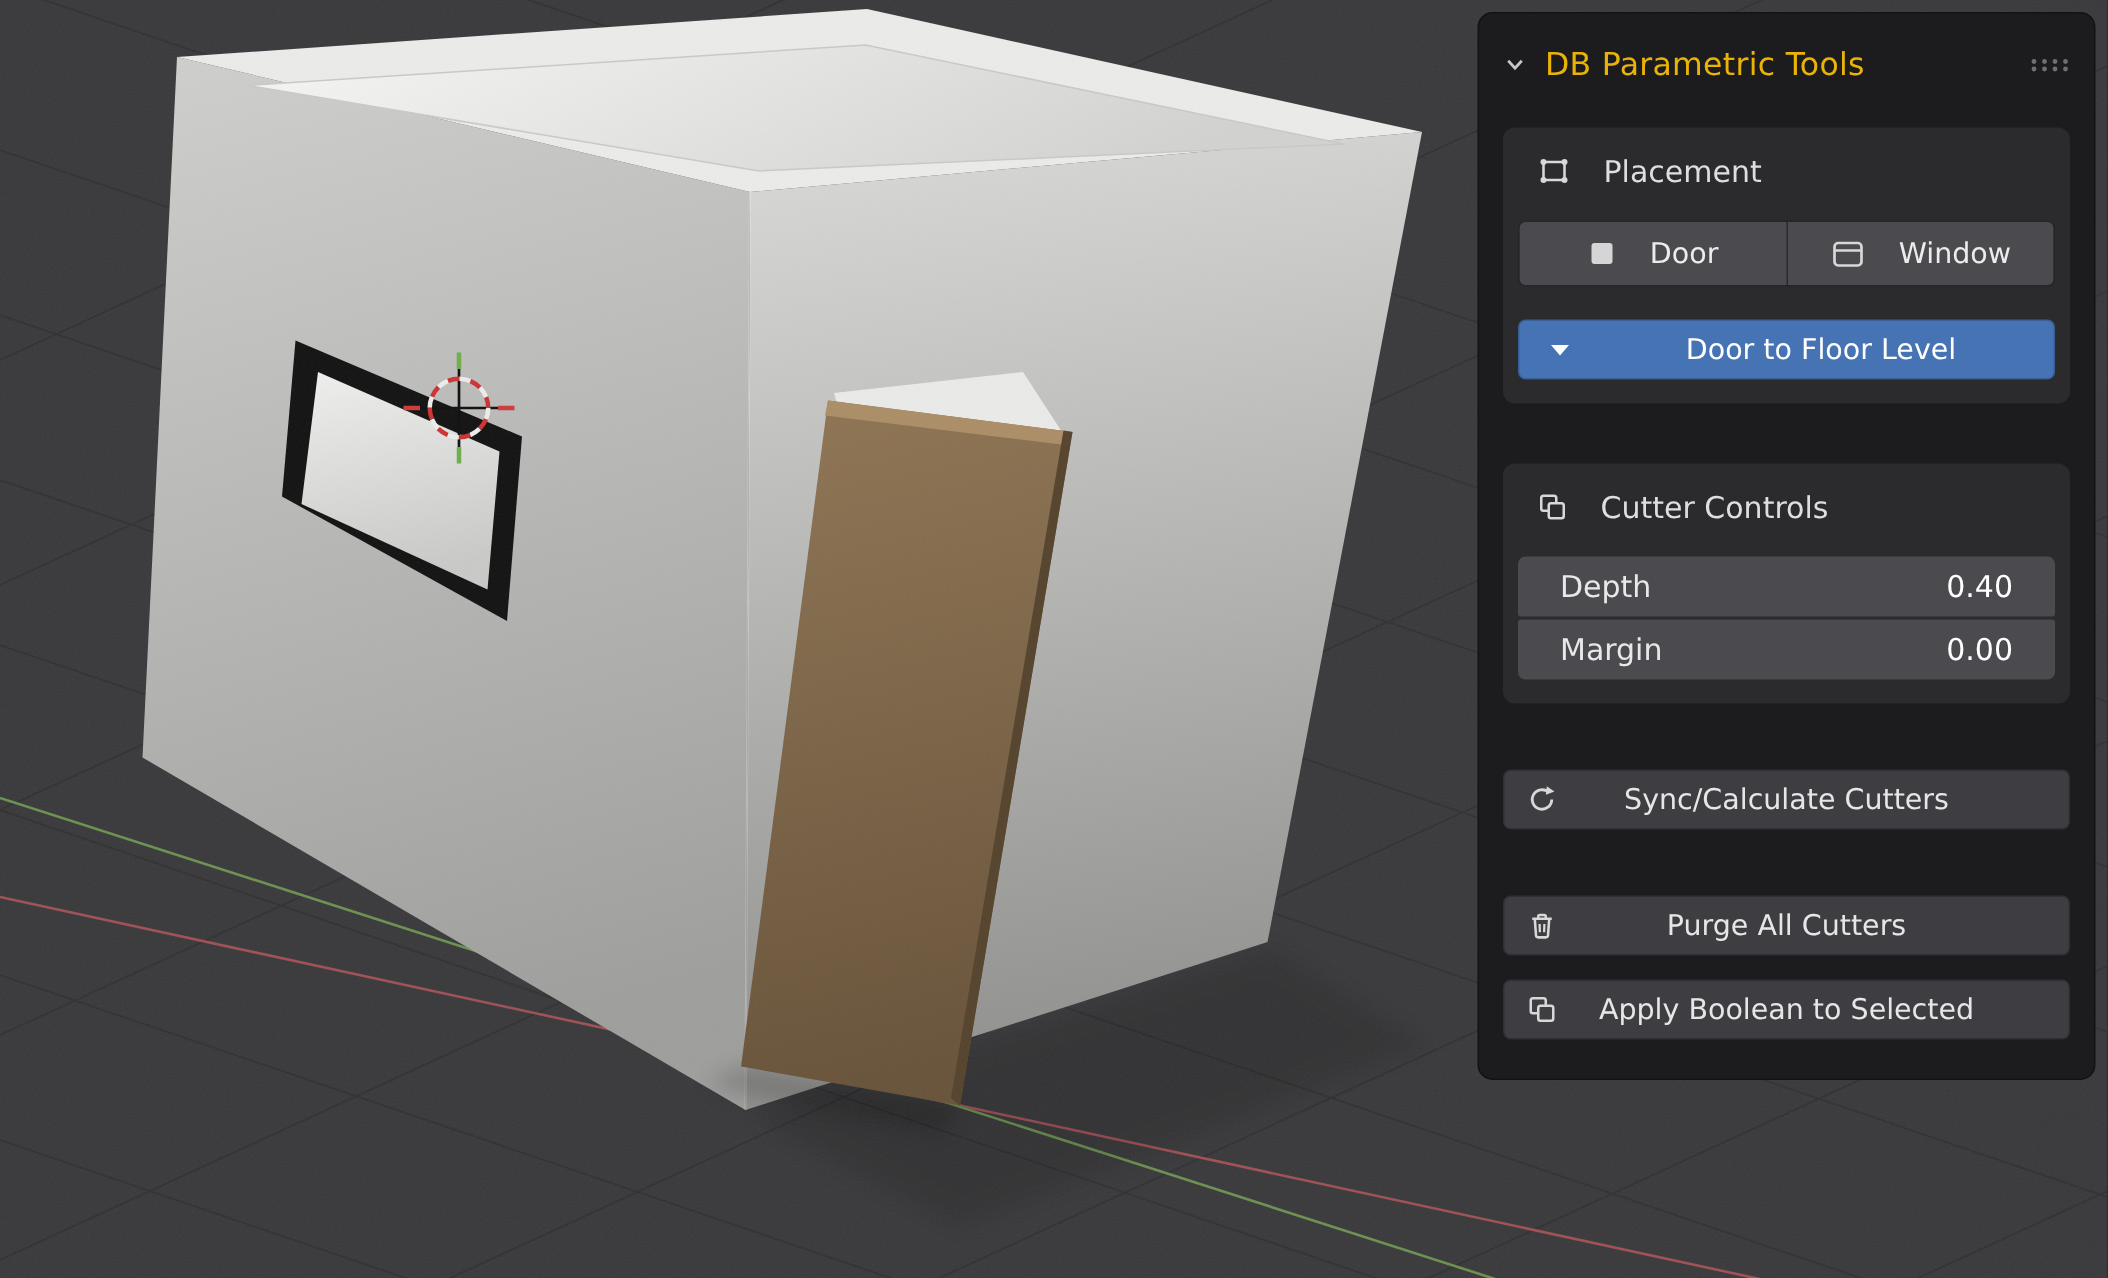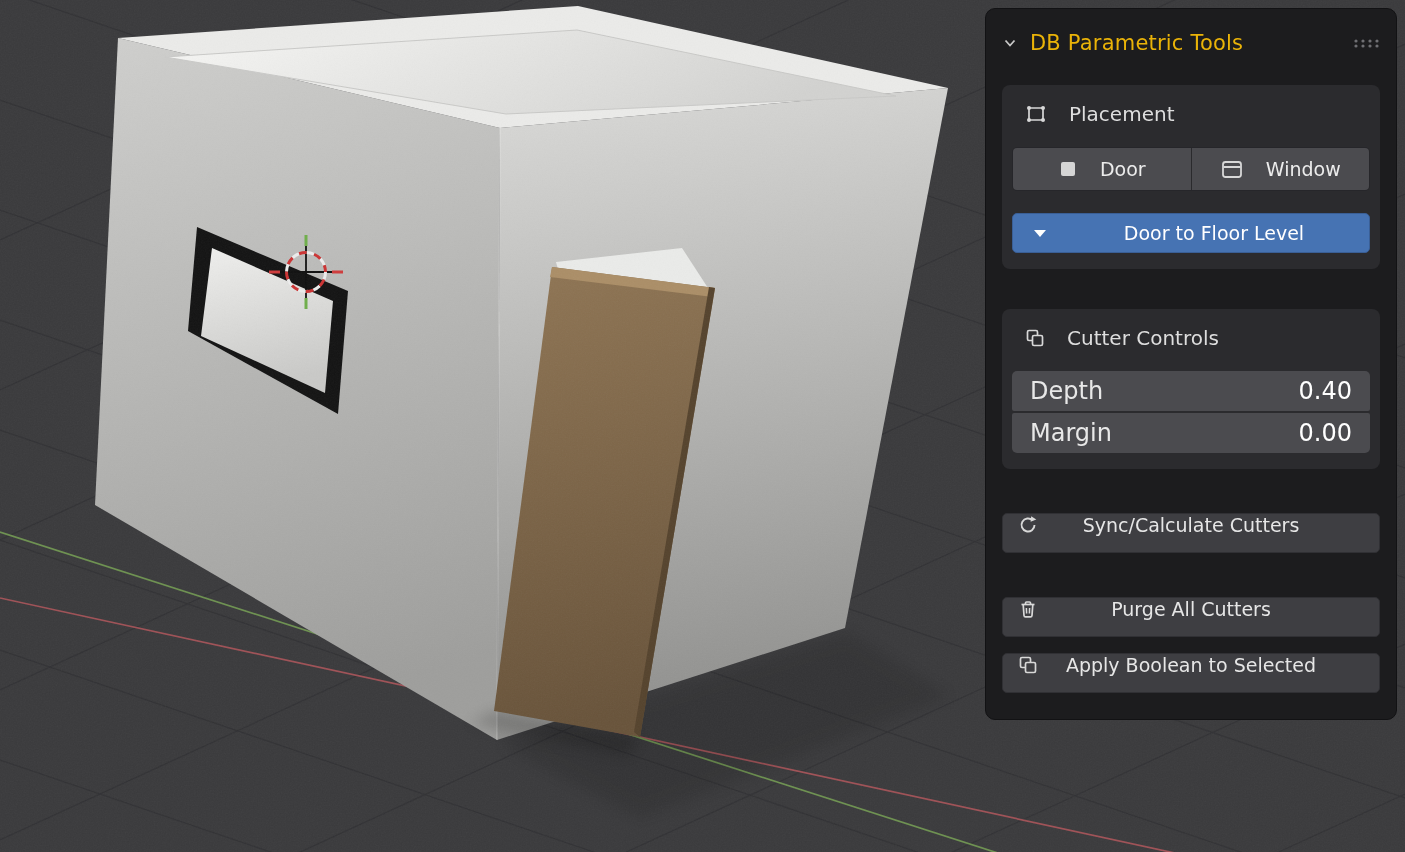--- a/index.html
+++ b/index.html
@@ -34,27 +34,27 @@
 
   .btn-blue{margin-top:22px;height:40px;border-radius:5px;
     background:var(--accent,#4673b3);display:flex;align-items:center;
     position:relative;color:#fff;font-size:19px;cursor:pointer;
     border:1px solid #3a5f96;box-sizing:border-box;}
   .btn-blue .tri{position:absolute;left:20px;display:flex;}
   .btn-blue .lbl{flex:1;text-align:center;padding-left:46px;}
 
   .sliders{margin-top:18px;display:flex;flex-direction:column;gap:2px;}
   .slider{height:40px;background:#4b4b4f;display:flex;align-items:center;
-    padding:0 18px;color:#e8e8e8;font-size:24px;cursor:ew-resize;}
+    padding:0 28px;color:#e8e8e8;font-size:20px;cursor:ew-resize;}
   .slider:first-child{border-radius:5px 5px 2px 2px;}
   .slider:last-child{border-radius:2px 2px 5px 5px;gap:24px;}
   .slider .val{margin-left:auto;color:#fff;}
 
   .act-btn{position:relative;height:40px;border-radius:5px;background:#3e3e42;
-    border:1px solid #303034;display:flex;align-items:flex-start;color:#e6e6e6;
+    border:1px solid #303034;display:flex;align-items:center;color:#e6e6e6;
     font-size:19px;cursor:pointer;box-sizing:border-box;}
   .act-btn .ic{position:absolute;left:14px;display:flex;}
   .act-btn .lbl{flex:1;text-align:center;}
   .btn-sync{margin-top:44px;}
   .btn-apply{margin-top:16px;}
   .btn-purge{margin-top:44px;}
 </style>
 </head>
 <body>
 

